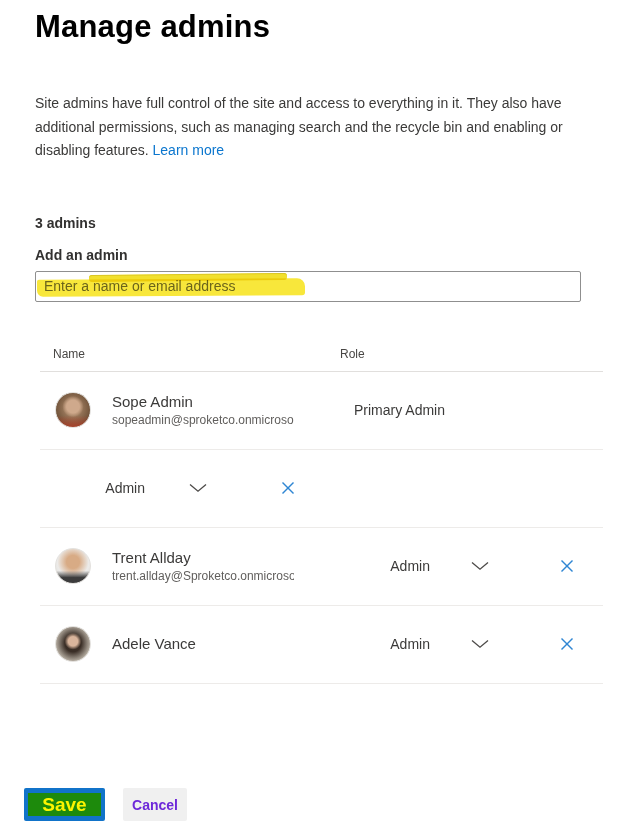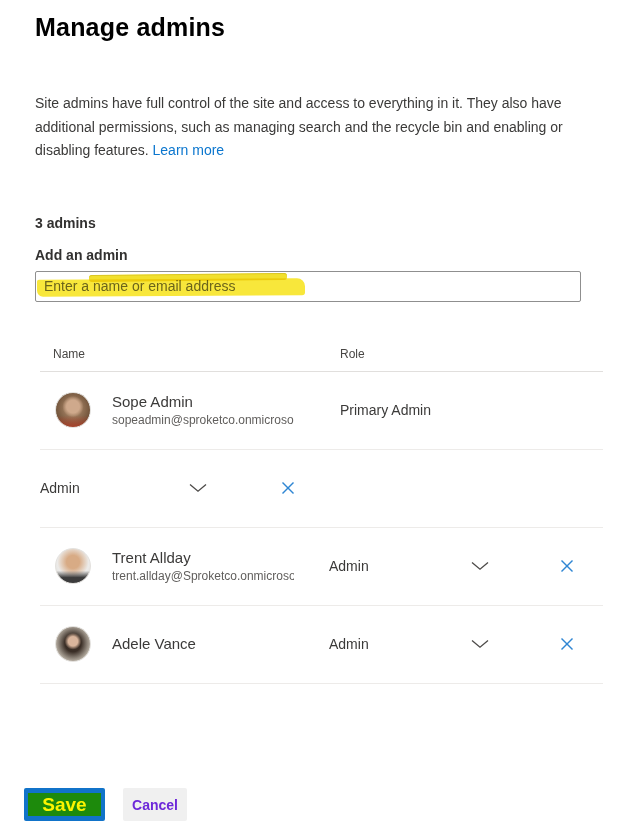--- a/index.html
+++ b/index.html
@@ -1,21 +1,21 @@
 <!DOCTYPE html>
 <html><head>
 <meta charset="utf-8">
 <style>
   * { margin:0; padding:0; box-sizing:border-box; }
   html,body { width:622px; height:832px; background:#ffffff; overflow:hidden;
     font-family:"Liberation Sans","DejaVu Sans",sans-serif; }
 
   .page { position:relative; width:622px; height:832px; background:#fff; }
 
-  h1.title { padding:12px 0 0 35px; font-size:25px; line-height:30px; font-weight:bold; color:#000; letter-spacing:.2px; }
+  h1.title { padding:12px 0 0 35px; font-size:31px; line-height:30px; font-weight:bold; color:#000; letter-spacing:.2px; }
 
   p.desc { margin:50px 0 0 35px; width:540px; font-size:14px; line-height:23.5px; color:#3b3a39; }
   a.learn-more { color:#0b76ce; text-decoration:none; cursor:pointer; }
 
   .count { margin:52px 0 0 35px; font-size:14px; font-weight:bold; color:#323130; }
   .add-label { margin:16px 0 0 35px; font-size:14px; font-weight:bold; color:#323130; }
 
   .input-wrap { position:relative; margin:8px 0 0 35px; width:546px; height:31px; }
   .admin-input { width:100%; height:100%; border:1px solid #8f8f8f; border-radius:2px;
     font-family:inherit; font-size:14px; padding:0 8px; color:#323130; background:#fff; outline:none; }
@@ -45,21 +45,21 @@
   .av3 { background:
       linear-gradient(to top, #3c3c3c 0%, #3c3c3c 16%, rgba(0,0,0,0) 36%),
       radial-gradient(circle at 50% 38%, #d8ab85 0%, #d8ab85 24%, #ecebe9 58%, #d8d6d2 100%); }
   .av4 { background:
       radial-gradient(circle at 50% 42%, #d9b59c 0%, #d9b59c 18%, rgba(0,0,0,0) 32%),
       radial-gradient(ellipse at 50% 48%, #3a2e26 34%, #b8b0a4 72%, #cdc6ba 100%); }
   .who { display:flex; flex-direction:column; justify-content:center; }
   .nm { font-size:15px; line-height:20px; color:#3b3a39; }
   .em { font-size:12px; line-height:16px; color:#605e5c; max-width:182px; white-space:nowrap; overflow:hidden; }
   .em:empty { display:none; }
-  .cell-role { width:105px; font-size:14px; color:#3b3a39; }
+  .cell-role { width:105px; font-size:14px; color:#3b3a39;text-align:right; }
   .cell-chev { width:105px; display:flex; justify-content:center; align-items:center; cursor:pointer; }
   .cell-x { width:75px; display:flex; justify-content:center; align-items:center; }
   .xbtn { background:none; border:none; cursor:pointer; padding:4px; display:flex; }
 
   .footer { position:absolute; left:24px; top:788px; display:flex; gap:18px; }
   .btn { height:33px; border:none; border-radius:2px; font-family:inherit; cursor:pointer; }
   .btn-save { width:81px; background:#1173c9; display:flex; align-items:center; justify-content:center; }
   .save-hl { background:#1d8a0c; color:#fcf400; font-weight:bold; font-size:19px; line-height:17px; padding:3px 14px; }
   .btn-cancel { width:64px; background:#f0f0f0; color:#6d28d9; font-weight:bold; font-size:14px; }
 </style>

